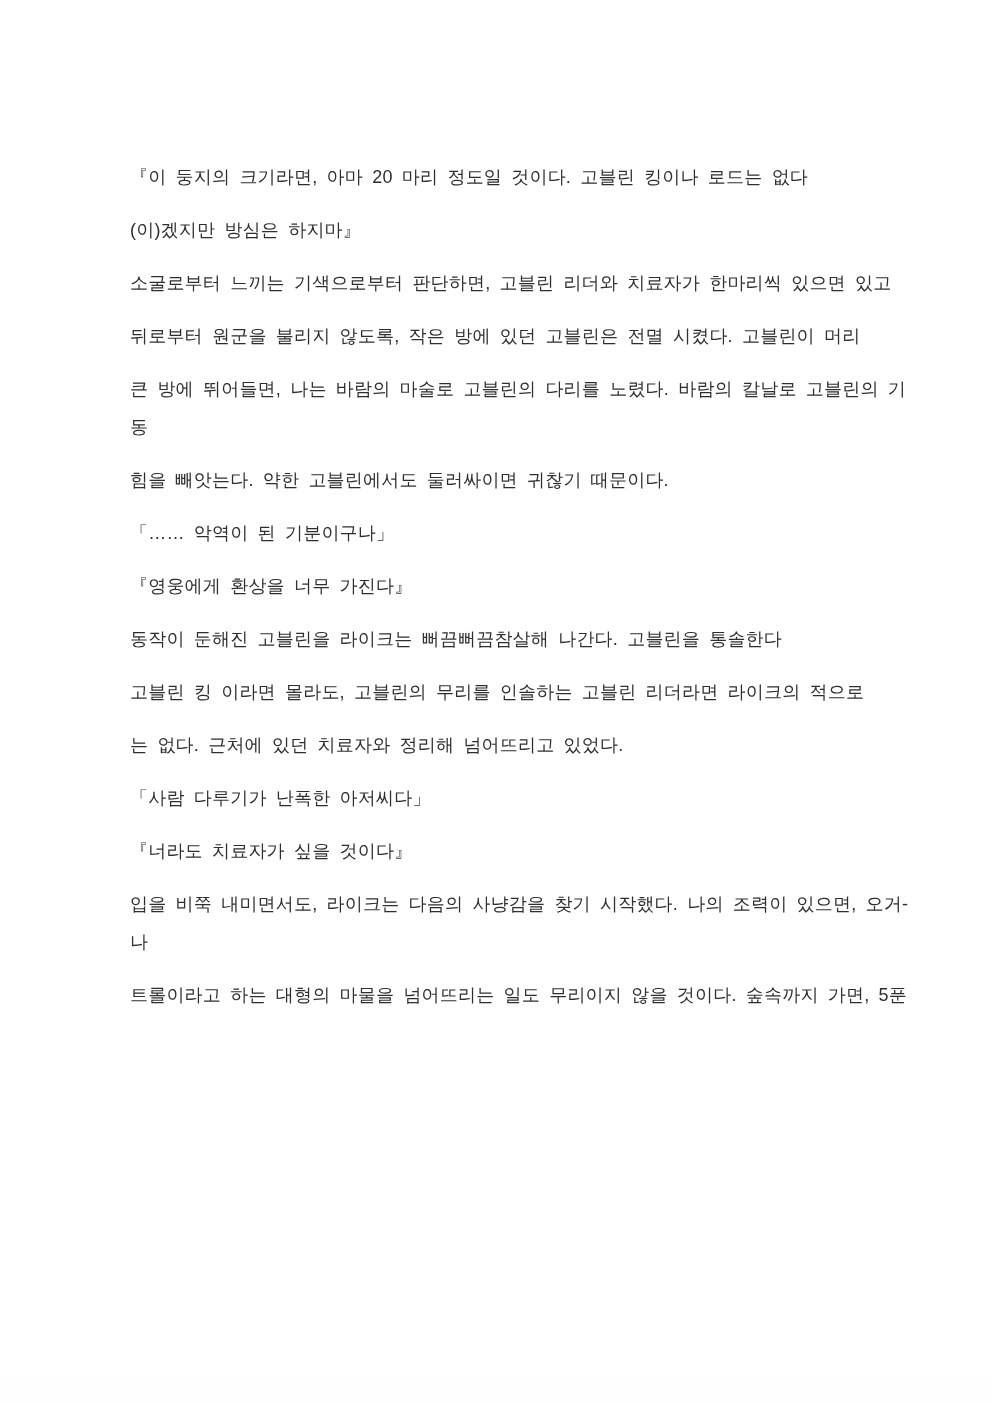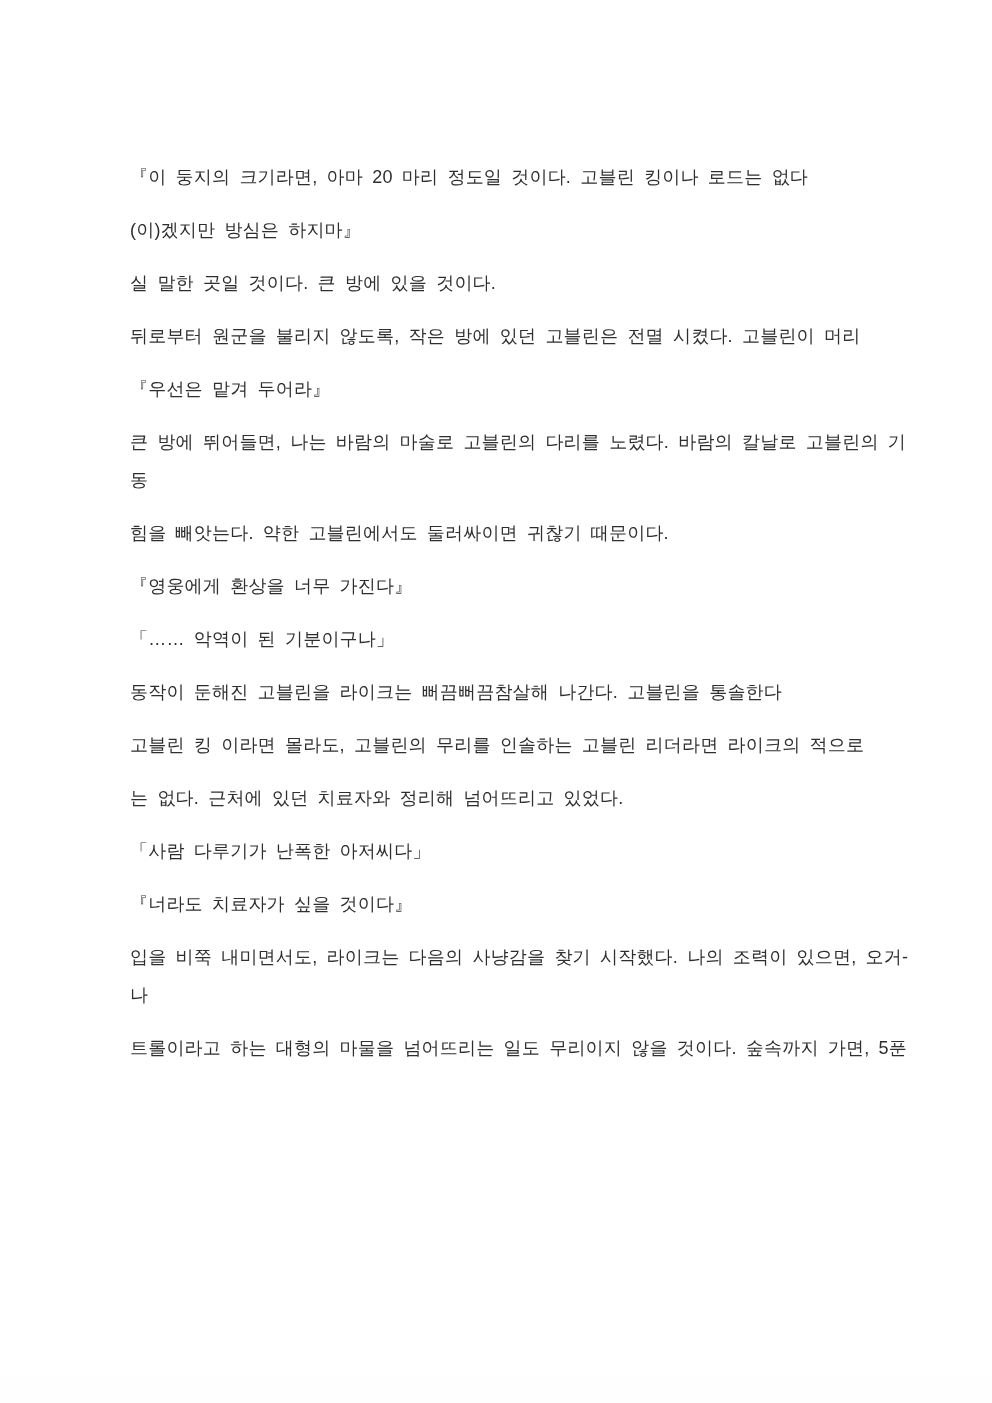--- a/index.html
+++ b/index.html
@@ -34,28 +34,27 @@
     text-rendering: optimizeLegibility;
   }
 </style>
 </head>
 <body>
 
 <div class="page">
   <div class="doc-body">
     <p class="para">『이 둥지의 크기라면, 아마 20 마리 정도일 것이다. 고블린 킹이나 로드는 없다</p>
     <p class="para">(이)겠지만 방심은 하지마』</p>
-    <p class="para">실 말한 곳일 것이다. 큰 방에 있을 것이다.</p>
+    <p class="para">소굴로부터 느끼는 기색으로부터 판단하면, 고블린 리더와 치료자가 한마리씩 있으면 있고</p>
     <p class="para">뒤로부터 원군을 불리지 않도록, 작은 방에 있던 고블린은 전멸 시켰다. 고블린이 머리</p>
-    <p class="para">『우선은 맡겨 두어라』</p>
     <p class="para">큰 방에 뛰어들면, 나는 바람의 마술로 고블린의 다리를 노렸다. 바람의 칼날로 고블린의 기
 동</p>
     <p class="para">힘을 빼앗는다. 약한 고블린에서도 둘러싸이면 귀찮기 때문이다.</p>
+    <p class="para">「…… 악역이 된 기분이구나」</p>
     <p class="para">『영웅에게 환상을 너무 가진다』</p>
-    <p class="para">「…… 악역이 된 기분이구나」</p>
     <p class="para">동작이 둔해진 고블린을 라이크는 뻐끔뻐끔참살해 나간다. 고블린을 통솔한다</p>
     <p class="para">고블린 킹 이라면 몰라도, 고블린의 무리를 인솔하는 고블린 리더라면 라이크의 적으로</p>
     <p class="para">는 없다. 근처에 있던 치료자와 정리해 넘어뜨리고 있었다.</p>
     <p class="para">「사람 다루기가 난폭한 아저씨다」</p>
     <p class="para">『너라도 치료자가 싶을 것이다』</p>
     <p class="para">입을 비쭉 내미면서도, 라이크는 다음의 사냥감을 찾기 시작했다. 나의 조력이 있으면, 오거-
 나</p>
     <p class="para">트롤이라고 하는 대형의 마물을 넘어뜨리는 일도 무리이지 않을 것이다. 숲속까지 가면, 5푼</p>
   </div>
 </div>

